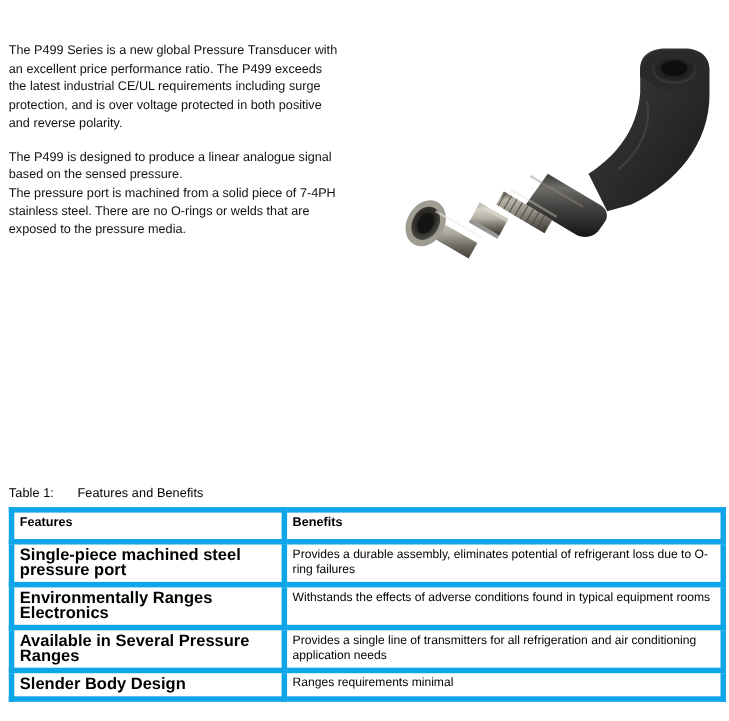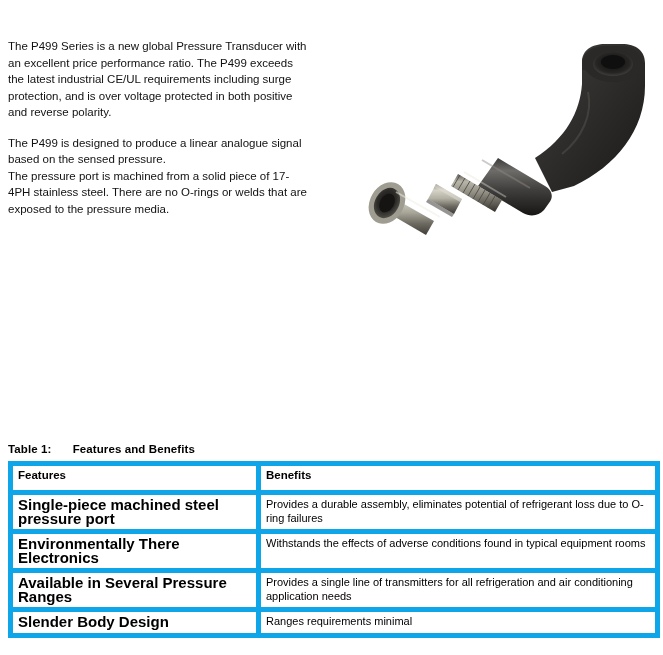--- a/index.html
+++ b/index.html
@@ -54,21 +54,21 @@
   }
   .product-image svg {
     display: block;
   }
   
   .table-caption {
     position: absolute;
     left: 8px;
     top: 443px;
     font-size: 11.5px;
-    font-weight: bold;
+    font-weight: normal;
     letter-spacing: 0.1px;
   }
   .table-caption .cap-label {
     display: inline-block;
   }
   .table-caption .cap-title {
     display: inline-block;
     margin-left: 18px;
   }
   
@@ -108,21 +108,21 @@
 </head>
 <body>
 
 <div class="page">
 
   <div class="top-section">
 
     <div class="body-text">
       <p>The P499 Series is a new global Pressure Transducer with an excellent price performance ratio. The P499 exceeds the latest industrial CE/UL requirements including surge protection, and is over voltage protected in both positive and reverse polarity.</p>
       <p style="white-space: pre-line;">The P499 is designed to produce a linear analogue signal based on the sensed pressure.
-The pressure port is machined from a solid piece of 17-4PH stainless steel. There are no O-rings or welds that are exposed to the pressure media.</p>
+The pressure port is machined from a solid piece of 7-4PH stainless steel. There are no O-rings or welds that are exposed to the pressure media.</p>
     </div>
 
     <div class="product-image">
       <svg width="325" height="200" viewBox="0 0 325 200" xmlns="http://www.w3.org/2000/svg">
         <defs>
           <linearGradient id="bodyGrad" x1="0" y1="0" x2="0" y2="1">
             <stop offset="0%" stop-color="#6f6c64"></stop>
             <stop offset="18%" stop-color="#c9c6bb"></stop>
             <stop offset="42%" stop-color="#a9a69a"></stop>
             <stop offset="70%" stop-color="#6e6b62"></stop>
@@ -219,21 +219,21 @@
         <th>Features</th>
         <th>Benefits</th>
       </tr>
     </thead>
     <tbody>
       <tr>
         <td class="feat">Single-piece machined steel pressure port</td>
         <td class="benefit">Provides a durable assembly, eliminates potential of refrigerant loss due to O-ring failures</td>
       </tr>
       <tr>
-        <td class="feat">Environmentally There Electronics</td>
+        <td class="feat">Environmentally Ranges Electronics</td>
         <td class="benefit">Withstands the effects of adverse conditions found in typical equipment rooms</td>
       </tr>
       <tr>
         <td class="feat">Available in Several Pressure Ranges</td>
         <td class="benefit">Provides a single line of transmitters for all refrigeration and air conditioning application needs</td>
       </tr>
       <tr>
         <td class="feat">Slender Body Design</td>
         <td class="benefit">Ranges requirements minimal</td>
       </tr>

